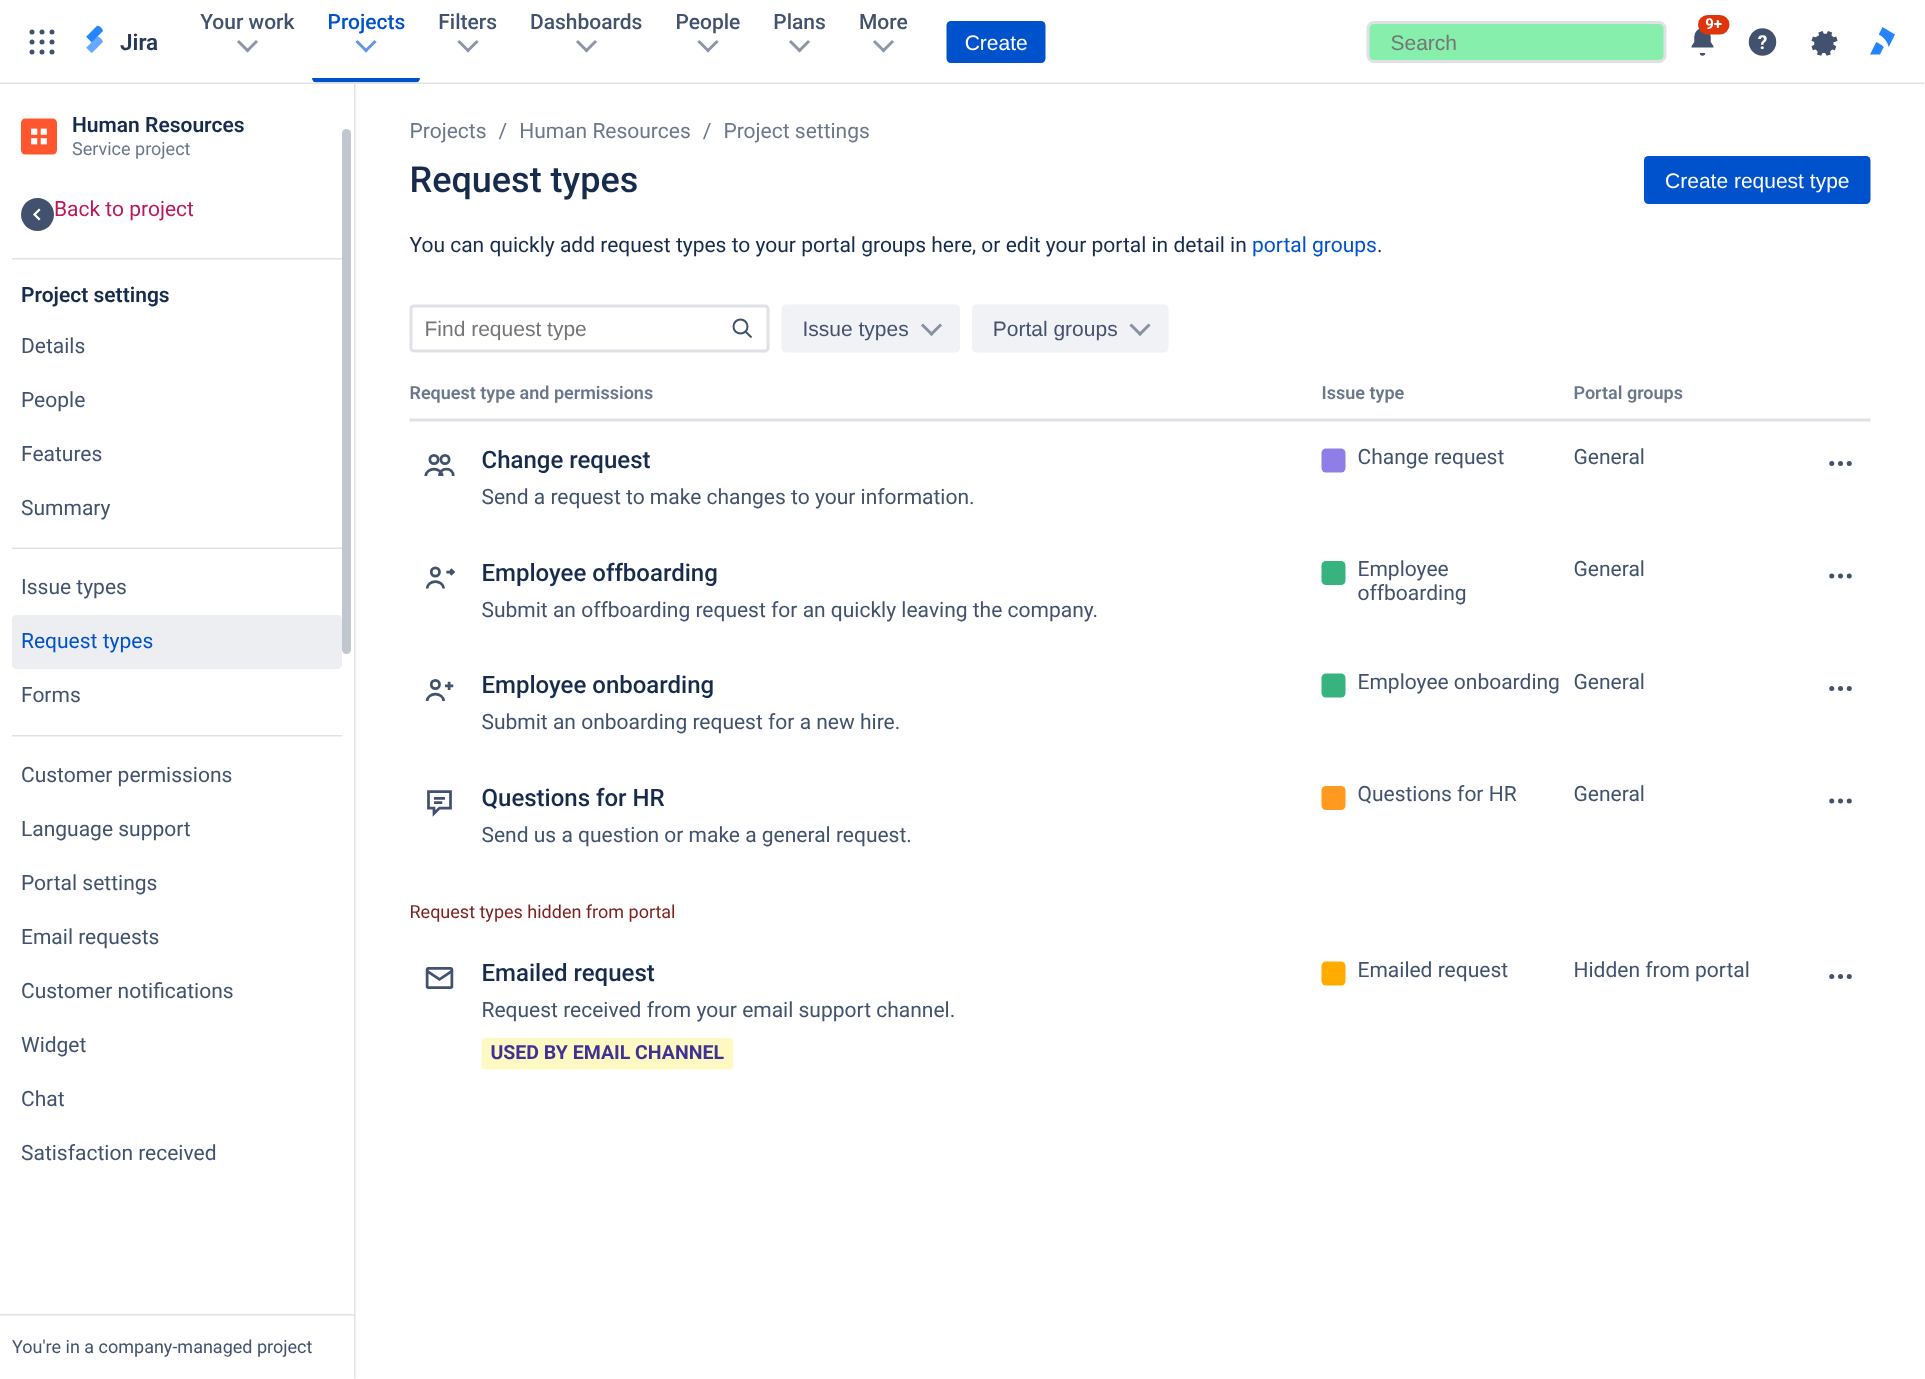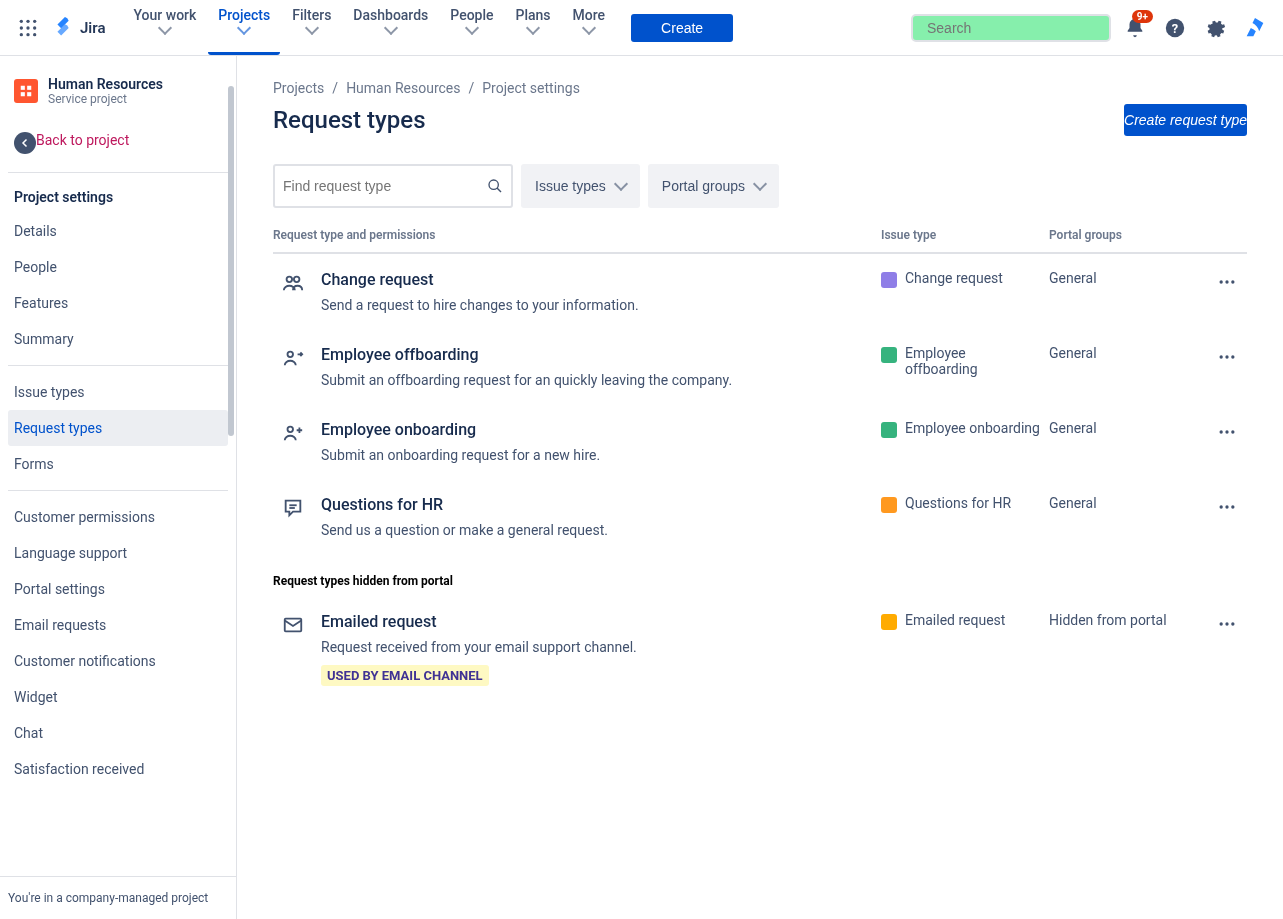--- a/index.html
+++ b/index.html
@@ -6,21 +6,21 @@
 body { font-family: -apple-system, BlinkMacSystemFont, "Segoe UI", Roboto, sans-serif; font-size: 14px; color: #172b4d; background: #fff; }
 .topnav { display: flex; align-items: center; height: 56px; padding: 0 12px; border-bottom: 1px solid #dfe1e6; gap: 4px; }
 .app-switcher { width: 32px; height: 32px; display: flex; align-items: center; justify-content: center; cursor: pointer; border-radius: 3px; }
 .logo { display: flex; align-items: center; gap: 4px; margin-right: 8px; cursor: pointer; padding: 0 6px; }
 .logo-icon { color: #2684ff; }
 .logo-text { font-weight: 600; color: #253858; font-size: 15px; }
 .nav-items { display: flex; align-items: center; gap: 2px; }
 .nav-item { display: flex; align-items: center; gap: 4px; padding: 6px 10px; border-radius: 3px; cursor: pointer; color: #42526e; font-weight: 500; height: 54px; border-bottom: 3px solid transparent; flex-direction: column; }
 .nav-item.active { color: #0052cc; border-bottom-color: #0052cc; }
 .chevron { width: 10px; height: 10px; transform: rotate(45deg); border-right: 2px solid currentColor; border-bottom: 2px solid currentColor; margin-top: -4px; opacity: 0.6; }
-.btn-primary { background: #0052cc; color: #fff; border: none; padding: 6px 30px; border-radius: 3px; font-weight: 500; cursor: pointer; font-size: 14px; margin-left: 12px; }
+.btn-primary { background: #0052cc; color: #fff; border: none; padding: 6px 12px; border-radius: 3px; font-weight: 500; cursor: pointer; font-size: 14px; margin-left: 12px; }
 .spacer { flex: 1; }
 .search-box { display: flex; align-items: center; background: #86efac; border: 2px solid #dfe1e6; border-radius: 5px; padding: 4px 8px; width: 200px; gap: 6px; }
 .search-box input { border: none; outline: none; flex: 1; font-size: 14px; background: transparent; }
 .top-icon { width: 32px; height: 32px; display: flex; align-items: center; justify-content: center; cursor: pointer; border-radius: 50%; color: #42526e; position: relative; margin-left: 4px; }
 .badge { position: absolute; top: -2px; right: -2px; background: #de350b; color: #fff; border-radius: 8px; font-size: 10px; font-weight: 700; padding: 1px 5px; }
 .layout { display: flex; height: calc(100vh - 56px); }
 .sidebar { width: 237px; border-right: 1px solid #dfe1e6; display: flex; flex-direction: column; position: relative; }
 .sidebar-scroll { flex: 1; overflow-y: auto; padding: 20px 8px 8px 8px; }
 .project-header { display: flex; align-items: center; gap: 10px; padding: 0 6px 16px 6px; }
 .project-avatar { width: 24px; height: 24px; background: #ff5630; border-radius: 3px; display: flex; align-items: center; justify-content: center; color: #fff; }
@@ -37,33 +37,33 @@
 .scrollbar-thumb { position: absolute; left: 2px; width: 6px; background: rgba(9,30,66,0.25); border-radius: 3px; top: 30px; height: 350px; }
 .main { flex: 1; padding: 24px 36px; overflow-y: auto; }
 .breadcrumb { display: flex; gap: 8px; font-size: 14px; color: #6b778c; margin-bottom: 8px; }
 .breadcrumb span { cursor: pointer; }
 .breadcrumb .sep { color: #6b778c; cursor: default; }
 .page-header { display: flex; align-items: center; justify-content: space-between; margin-bottom: 18px; }
 .page-title { font-size: 24px; font-weight: 500; color: #172b4d; }
 .desc { color: #172b4d; margin-bottom: 4px; line-height: 1.5; }
 .desc a { color: #0052cc; text-decoration: none; }
 .toolbar { display: flex; gap: 8px; margin-top: 28px; margin-bottom: 14px; }
-.find-input { display: flex; align-items: center; border: 2px solid #dfe1e6; border-radius: 3px; padding: 12px 8px; width: 240px; justify-content: space-between; }
+.find-input { display: flex; align-items: center; border: 2px solid #dfe1e6; border-radius: 3px; padding: 0 8px; width: 240px; justify-content: space-between; }
 .find-input input { border: none; outline: none; font-size: 14px; flex: 1; }
 .filter-btn { background: #f1f2f5; border: none; padding: 8px 14px; border-radius: 3px; cursor: pointer; font-size: 14px; color: #42526e; display: flex; align-items: center; gap: 10px; font-weight: 500; }
 .table-header { display: grid; grid-template-columns: 1fr 160px 150px 40px; gap: 8px; padding: 6px 0 10px 0; border-bottom: 2px solid #dfe1e6; font-size: 12px; font-weight: 600; color: #6b778c; }
 .row { display: grid; grid-template-columns: 40px 1fr 160px 150px 40px; gap: 8px; padding: 16px 0; align-items: start; }
 .row-icon { color: #42526e; display: flex; justify-content: center; padding-top: 2px; }
 .row-title { font-size: 16px; font-weight: 500; color: #172b4d; margin-bottom: 8px; }
 .row-desc { color: #42526e; font-size: 14px; }
 .issue-type { display: flex; align-items: flex-start; gap: 8px; color: #42526e; font-size: 14px; }
 .issue-icon { width: 16px; height: 16px; border-radius: 3px; display: flex; align-items: center; justify-content: center; color: #fff; font-size: 11px; font-weight: 700; flex-shrink: 0; margin-top: 2px; }
 .portal-groups { color: #42526e; font-size: 14px; }
 .more-btn { color: #42526e; cursor: pointer; display: flex; align-items: center; justify-content: center; height: 24px; }
-.hidden-header { font-size: 12px; font-weight: 700; color: #000000; padding: 20px 0 8px 0; }
+.hidden-header { font-size: 12px; font-weight: 400; color: #7f1d1d; padding: 20px 0 8px 0; }
 .tag { display: inline-block; background: #fef9c3; color: #403294; font-size: 13px; font-weight: 700; padding: 3px 6px; border-radius: 3px; margin-top: 10px; }
 svg { display: block; }
 </style>
 </head>
 <body>
 
 <div class="topnav">
   <div class="app-switcher">
     <svg width="20" height="20" viewBox="0 0 24 24" fill="#42526e">
         <circle cx="4" cy="4" r="2"></circle>
@@ -205,21 +205,24 @@
   <div class="main">
     <div class="breadcrumb" id="breadcrumb">
         <span>Projects</span>
         <span class="sep">/</span>
         <span>Human Resources</span>
         <span class="sep">/</span>
         <span>Project settings</span>
       </div>
     <div class="page-header">
       <h1 class="page-title">Request types</h1>
-      <button class="btn-primary" style="padding:8px 0;font-style:italic;">Create request type</button>
+      <button class="btn-primary" style="padding:8px 14px;">Create request type</button>
+    </div>
+    <div class="desc">
+      <span>You can quickly add request types to your portal groups here, or edit your portal in detail in </span><a href="#">portal groups</a><span>.</span>
     </div>
 
     <div class="toolbar">
       <div class="find-input">
         <input placeholder="Find request type" style="">
         <svg width="16" height="16" viewBox="0 0 24 24" fill="none" stroke="#42526e" stroke-width="2">
             <circle cx="10" cy="10" r="7"></circle>
             <line x1="21" y1="21" x2="15" y2="15"></line>
           </svg>
       </div>
@@ -244,21 +247,21 @@
         <div class="row">
     <div class="row-icon">
             <svg width="22" height="22" viewBox="0 0 24 24" fill="none" stroke="#42526e" stroke-width="2">
               <circle cx="8" cy="8" r="3"></circle>
               <circle cx="16" cy="8" r="3"></circle>
               <path d="M2 20c0-3 3-5 6-5s6 2 6 5M12 20c0-3 2-5 5-5s5 2 5 5"></path>
             </svg>
           </div>
     <div>
       <div class="row-title">Change request</div>
-      <div class="row-desc">Send a request to hire changes to your information.</div>
+      <div class="row-desc">Send a request to make changes to your information.</div>
 
     </div>
     <div class="issue-type">
       <span class="issue-icon" style="background:#8f7ee7"></span>
       <span>Change request</span>
     </div>
     <div class="portal-groups">General</div>
     <div class="more-btn">
       <svg width="20" height="20" viewBox="0 0 24 24" fill="#42526e">
               <circle cx="5" cy="12" r="2"></circle>

